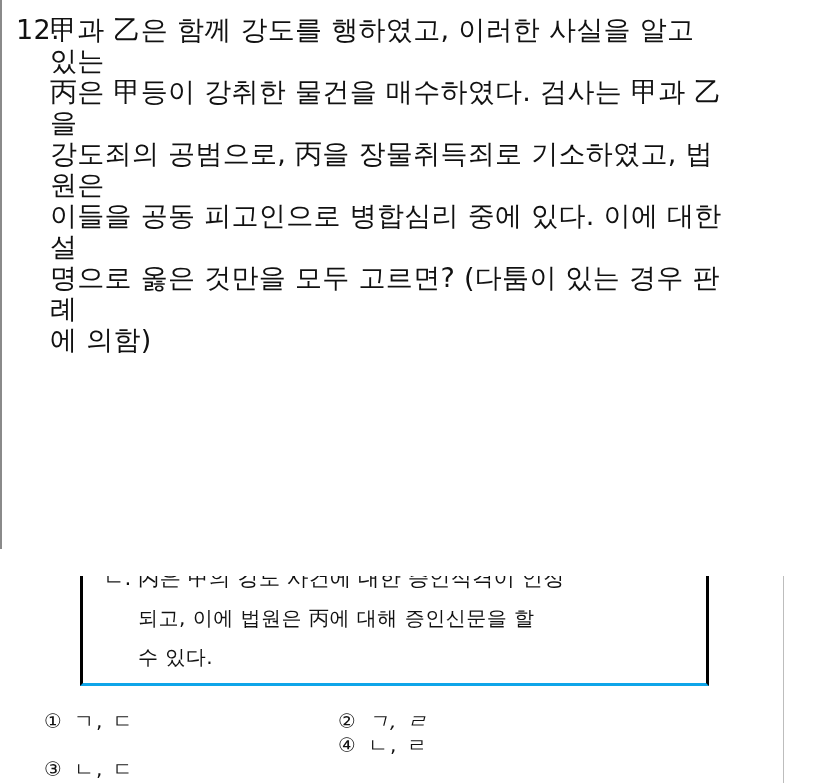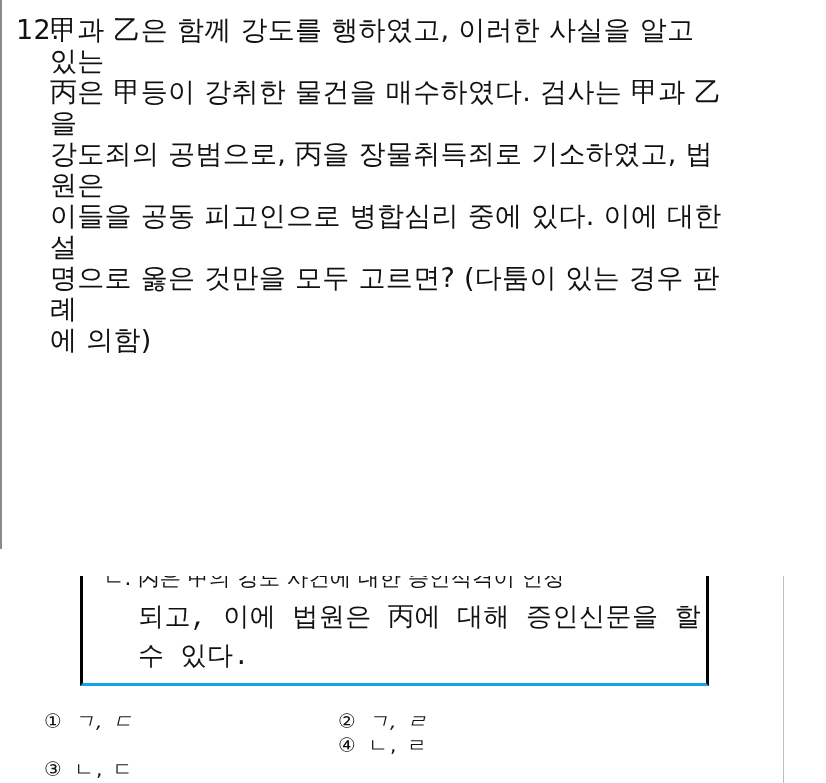--- a/index.html
+++ b/index.html
@@ -68,25 +68,24 @@
       top: -13px;
       font-size: 21px;
       line-height: 30px;
       white-space: nowrap;
       transform: scaleX(1.02);
       transform-origin: left top;
     }
     .box .line {
       position: absolute;
       left: 55px;
-      font-size: 26px;
+      font-size: 20px;
       line-height: 30px;
       white-space: nowrap;
       letter-spacing: 0.5px;
-      font-family: Liberation Mono, monospace;
     }
     .box .line.l2 { top: 27px; }
     .box .line.l3 { top: 66px; }
     .choices {
       position: absolute;
       left: 44px;
       top: 708px;
       font-size: 20px;
       line-height: 26px;
     }
@@ -119,21 +118,21 @@
 에 의함)</div>
 </div>
 
 <div class="box">
   <div class="clip-line">ㄴ. 丙은 甲의 강도 사건에 대한 증인적격이 인정</div>
   <div class="line l2">되고, 이에 법원은 丙에 대해 증인신문을 할</div>
   <div class="line l3">수 있다.</div>
 </div>
 
 <div class="choices">
-  <div class="choice" style="left:0;top:0;font-style:italic;">
+  <div class="choice" style="left:0;top:0;">
     <span class="mark">①</span><span class="val">ㄱ, ㄷ</span>
   </div>
   <div class="choice" style="left:294px;top:0;font-style:italic;">
     <span class="mark">②</span><span class="val">ㄱ, ㄹ</span>
   </div>
   <div class="choice" style="left:0;top:48px;">
     <span class="mark">③</span><span class="val">ㄴ, ㄷ</span>
   </div>
   <div class="choice" style="left:294px;top:24px;">
     <span class="mark">④</span><span class="val">ㄴ, ㄹ</span>

